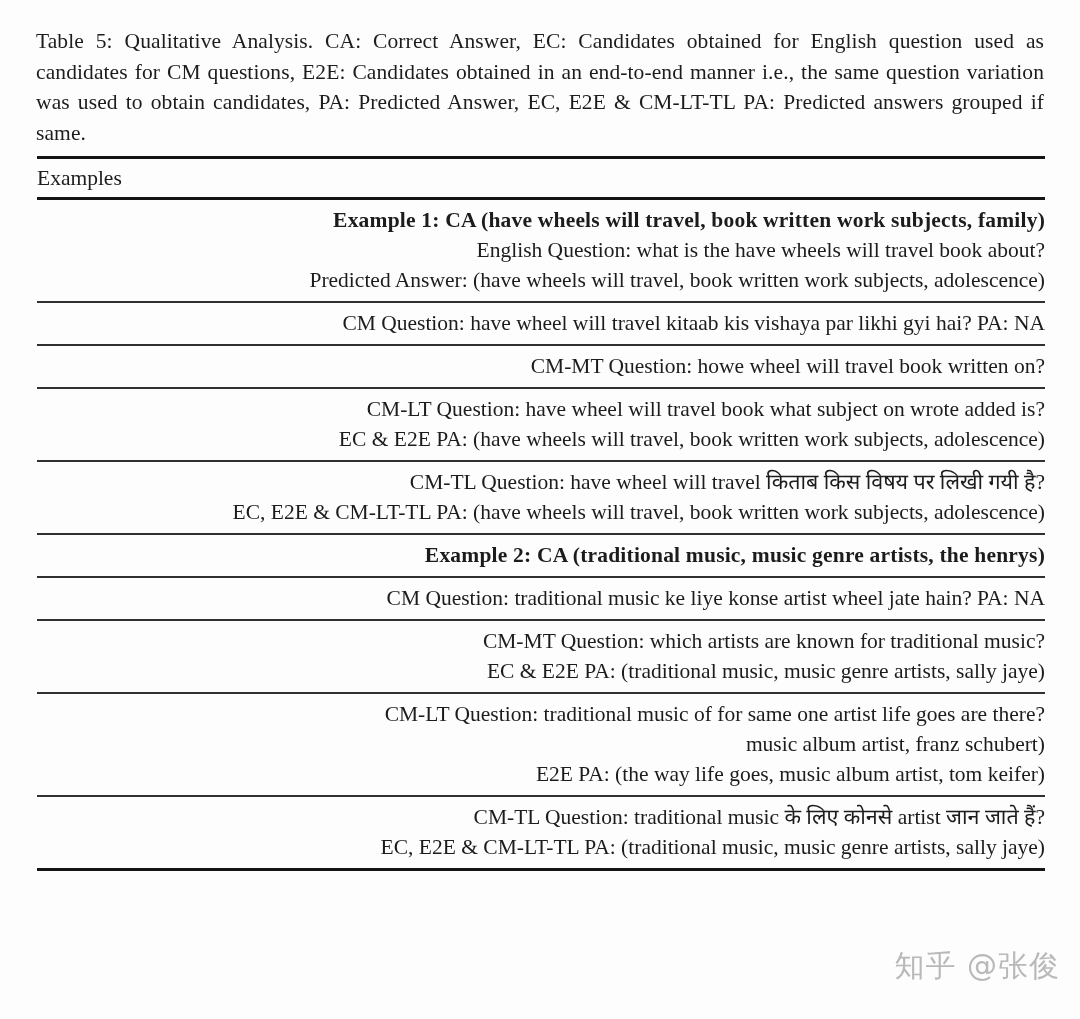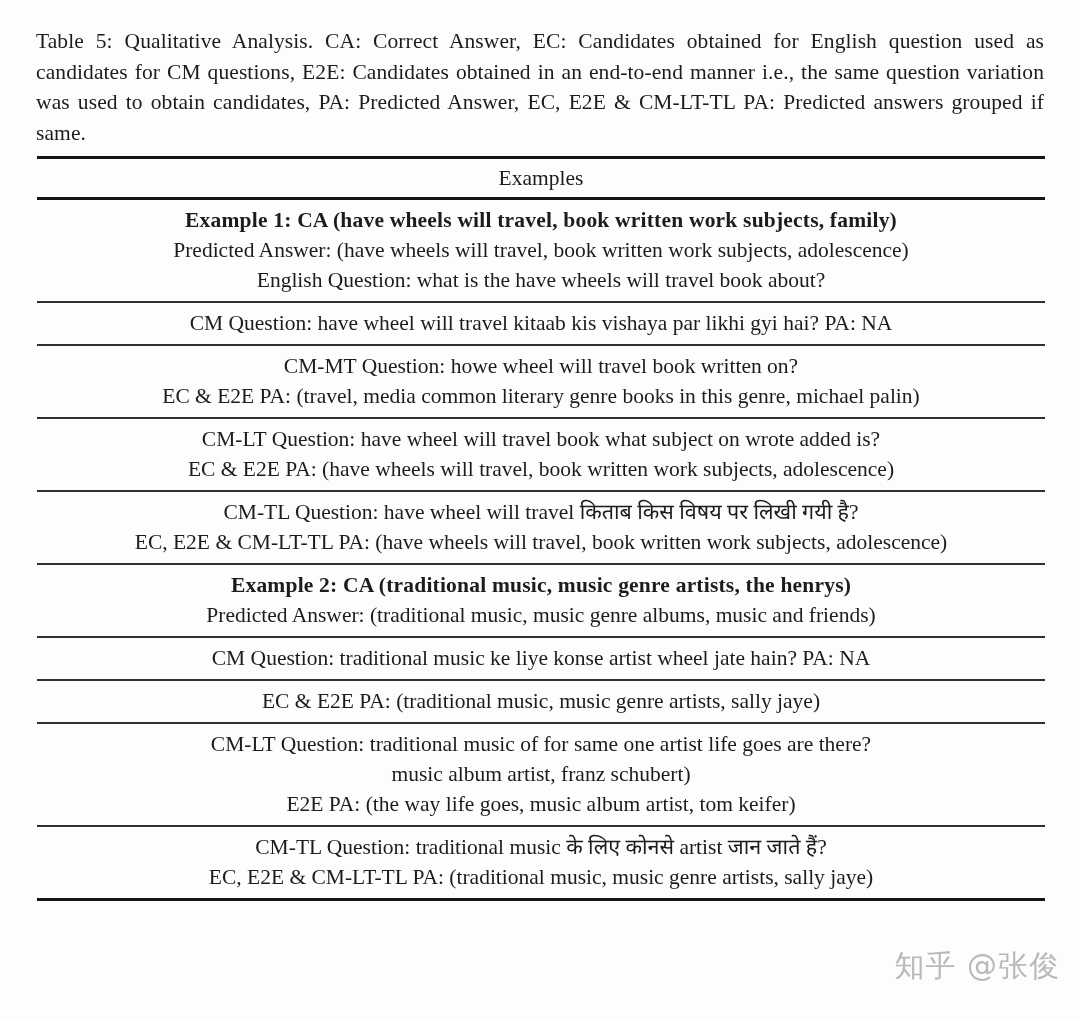--- a/index.html
+++ b/index.html
@@ -37,30 +37,30 @@
     margin: 0;
     height: 0;
   }
   .rule-mid {
     border: none;
     border-top: 2px solid #303030;
     margin: 0;
     height: 0;
   }
   .thead {
-    text-align: center;
+    text-align: left;
     font-size: 21.5px;
     line-height: 30px;
     padding: 4px 0 4px 0;
   }
   .trow {
     padding: 5px 0 6px 0;
   }
   .tline {
-    text-align: center;
+    text-align: right;
     font-size: 21.5px;
     line-height: 30px;
     white-space: nowrap;
   }
   .tline.bold {
     font-weight: bold;
     letter-spacing: 0.2px;
   }
   .watermark {
     position: absolute;
@@ -83,67 +83,66 @@
   <div class="qtable">
 
     <div class="rule-thick"></div>
 
     <div class="thead">Examples</div>
 
     <div class="rule-thick"></div>
 
     <div class="trow">
       <div class="tline bold">Example 1: CA (have wheels will travel, book written work subjects, family)</div>
+      <div class="tline">English Question: what is the have wheels will travel book about?</div>
       <div class="tline">Predicted Answer: (have wheels will travel, book written work subjects, adolescence)</div>
-      <div class="tline">English Question: what is the have wheels will travel book about?</div>
     </div>
 
     <div class="rule-mid"></div>
 
     <div class="trow">
       <div class="tline">CM Question: have wheel will travel kitaab kis vishaya par likhi gyi hai? PA: NA</div>
     </div>
 
     <div class="rule-mid"></div>
 
     <div class="trow">
       <div class="tline">CM-MT Question: howe wheel will travel book written on?</div>
-      <div class="tline">EC &amp; E2E PA: (travel, media common literary genre books in this genre, michael palin)</div>
     </div>
 
     <div class="rule-mid"></div>
 
     <div class="trow">
       <div class="tline">CM-LT Question: have wheel will travel book what subject on wrote added is?</div>
       <div class="tline">EC &amp; E2E PA: (have wheels will travel, book written work subjects, adolescence)</div>
     </div>
 
     <div class="rule-mid"></div>
 
     <div class="trow">
       <div class="tline">CM-TL Question: have wheel will travel किताब किस विषय पर लिखी गयी है?</div>
       <div class="tline">EC, E2E &amp; CM-LT-TL PA: (have wheels will travel, book written work subjects, adolescence)</div>
     </div>
 
     <div class="rule-mid"></div>
 
     <div class="trow">
       <div class="tline bold">Example 2: CA (traditional music, music genre artists, the henrys)</div>
-      <div class="tline">Predicted Answer: (traditional music, music genre albums, music and friends)</div>
     </div>
 
     <div class="rule-mid"></div>
 
     <div class="trow">
       <div class="tline">CM Question: traditional music ke liye konse artist wheel jate hain? PA: NA</div>
     </div>
 
     <div class="rule-mid"></div>
 
     <div class="trow">
+      <div class="tline">CM-MT Question: which artists are known for traditional music?</div>
       <div class="tline">EC &amp; E2E PA: (traditional music, music genre artists, sally jaye)</div>
     </div>
 
     <div class="rule-mid"></div>
 
     <div class="trow">
       <div class="tline">CM-LT Question: traditional music of for same one artist life goes are there?</div>
       <div class="tline">music album artist, franz schubert)</div>
       <div class="tline">E2E PA: (the way life goes, music album artist, tom keifer)</div>
     </div>

